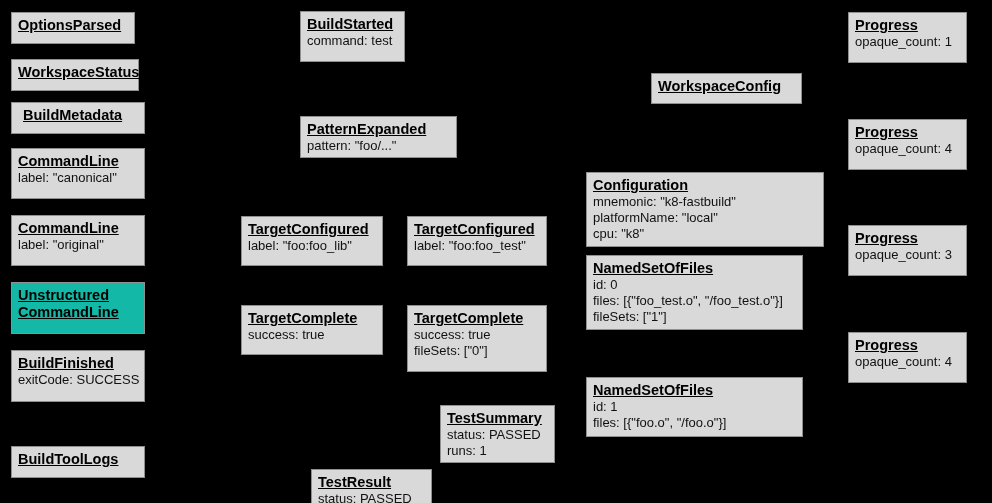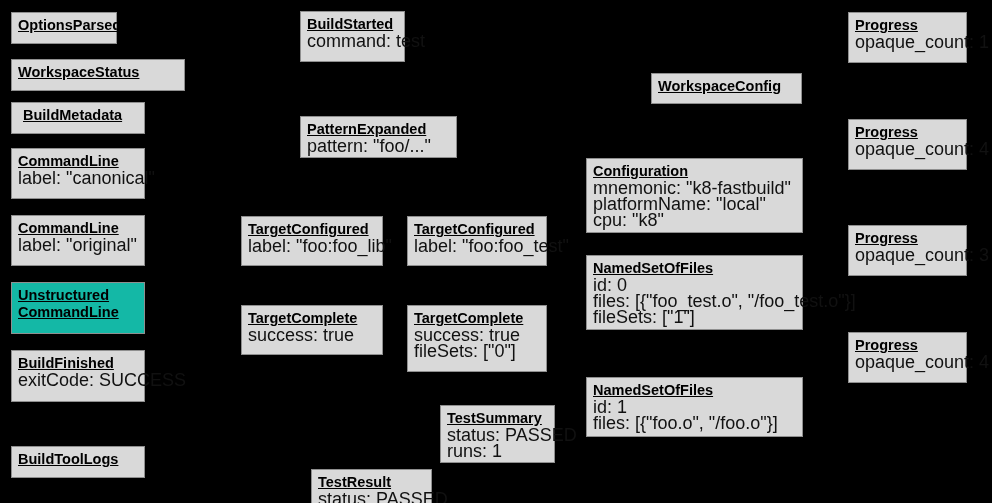--- a/index.html
+++ b/index.html
@@ -32,35 +32,35 @@
     display: block;
   }
   .node-title.wrap {
     white-space: normal;
   }
   .node-fields {
     display: block;
     margin-top: 0px;
   }
   .node-field {
-    font-size: 18px;
+    font-size: 13px;
     color: #111111;
     line-height: 16px;
     white-space: nowrap;
     display: block;
   }
 </style>
 </head>
 <body>
 
 <div id="canvas" style="background: rgb(0, 0, 0);">
-    <div class="node" style="left: 11px; top: 12px; width: 106px; height: 32px; background: rgb(217, 217, 217); border-color: rgb(143, 143, 143);">
+    <div class="node" style="left: 11px; top: 12px; width: 124px; height: 32px; background: rgb(217, 217, 217); border-color: rgb(143, 143, 143);">
       <span class="node-title">OptionsParsed</span>
     </div>
-    <div class="node" style="left: 11px; top: 59px; width: 174px; height: 32px; background: rgb(217, 217, 217); border-color: rgb(143, 143, 143);">
+    <div class="node" style="left: 11px; top: 59px; width: 128px; height: 32px; background: rgb(217, 217, 217); border-color: rgb(143, 143, 143);">
       <span class="node-title">WorkspaceStatus</span>
     </div>
     <div class="node" style="left: 11px; top: 102px; width: 134px; height: 32px; background: rgb(217, 217, 217); border-color: rgb(143, 143, 143); padding-left: 11px;">
       <span class="node-title">BuildMetadata</span>
     </div>
     <div class="node" style="left: 11px; top: 148px; width: 134px; height: 51px; background: rgb(217, 217, 217); border-color: rgb(143, 143, 143);">
       <span class="node-title">CommandLine</span>
       <span class="node-fields">
         <span class="node-field">label: "canonical"</span>
       </span>
@@ -129,21 +129,21 @@
     <div class="node" style="left: 440px; top: 405px; width: 115px; height: 58px; background: rgb(217, 217, 217); border-color: rgb(143, 143, 143);">
       <span class="node-title">TestSummary</span>
       <span class="node-fields">
         <span class="node-field">status: PASSED</span>
         <span class="node-field">runs: 1</span>
       </span>
     </div>
     <div class="node" style="left: 651px; top: 73px; width: 151px; height: 31px; background: rgb(217, 217, 217); border-color: rgb(143, 143, 143);">
       <span class="node-title">WorkspaceConfig</span>
     </div>
-    <div class="node" style="left: 586px; top: 158px; width: 217px; height: 75px; background: rgb(217, 217, 217); border-color: rgb(143, 143, 143);">
+    <div class="node" style="left: 586px; top: 172px; width: 238px; height: 75px; background: rgb(217, 217, 217); border-color: rgb(143, 143, 143);">
       <span class="node-title">Configuration</span>
       <span class="node-fields">
         <span class="node-field">mnemonic: "k8-fastbuild"</span>
         <span class="node-field">platformName: "local"</span>
         <span class="node-field">cpu: "k8"</span>
       </span>
     </div>
     <div class="node" style="left: 586px; top: 255px; width: 217px; height: 75px; background: rgb(217, 217, 217); border-color: rgb(143, 143, 143);">
       <span class="node-title">NamedSetOfFiles</span>
       <span class="node-fields">

